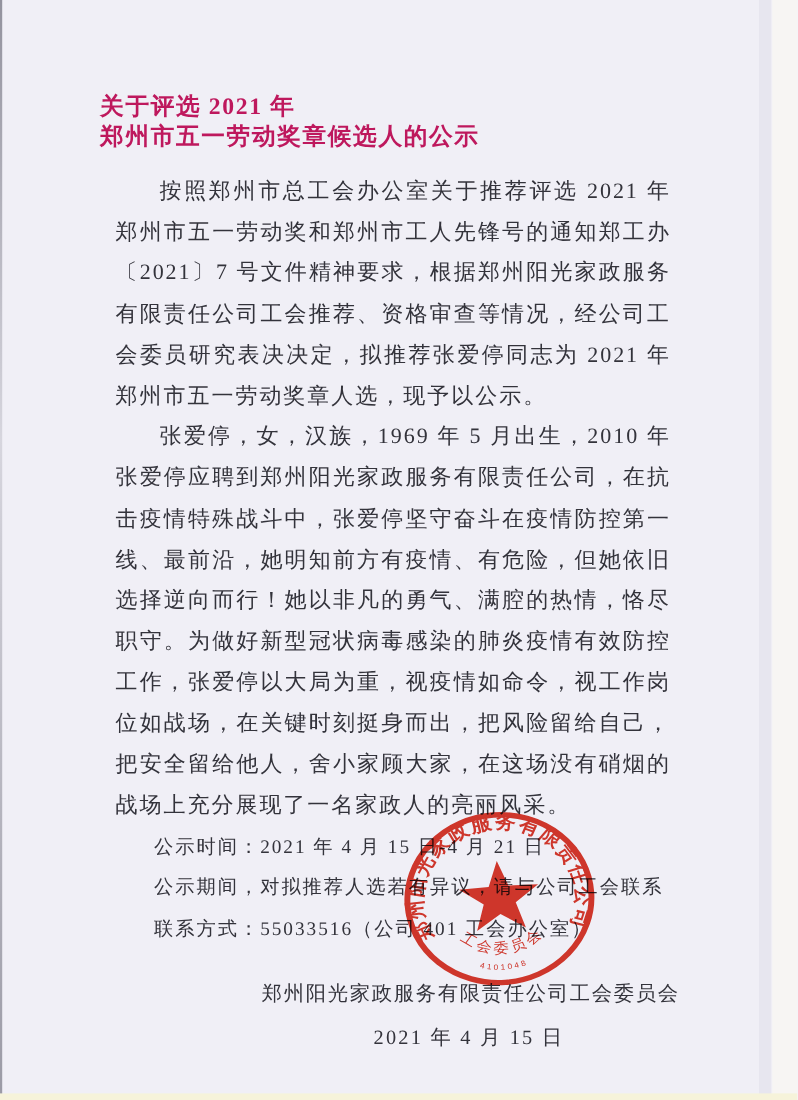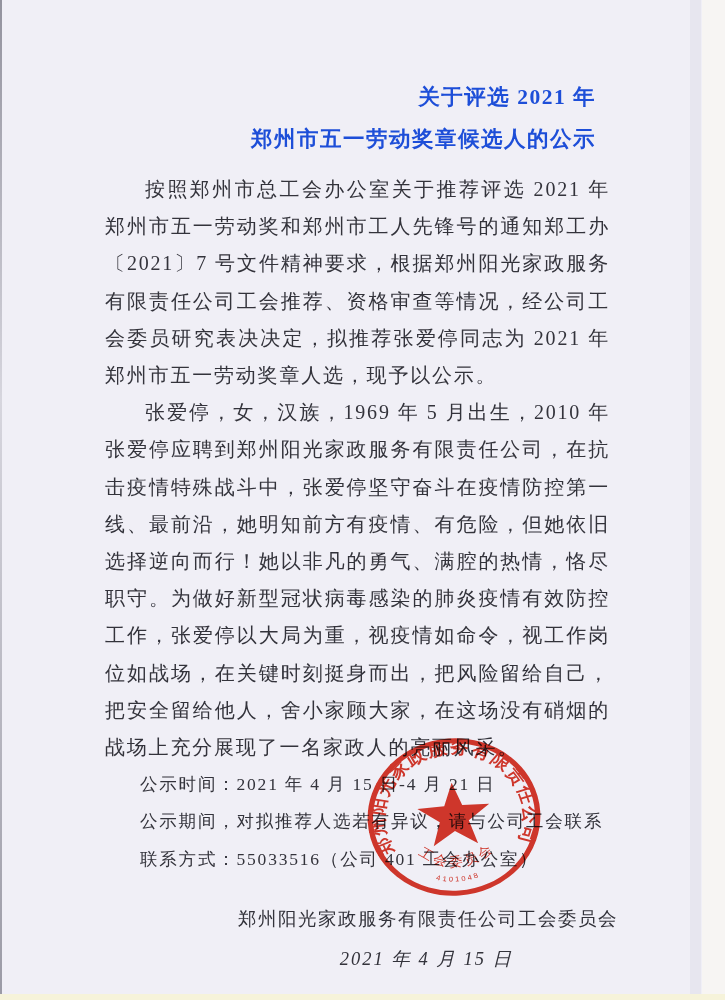--- a/index.html
+++ b/index.html
@@ -37,31 +37,31 @@
     background: #f6f3da;
   }
   .content {
     position: absolute;
     left: 105px;
     top: 0;
     width: 505px;
     color: #33333b;
   }
   .title {
-    text-align: right;
+    text-align: left;
     font-weight: bold;
     font-size: 21.5px;
     line-height: 27px;
     letter-spacing: 1.5px;
-    color: #1d4ed8;
+    color: #be185d;
     margin: 0;
     transform: translateX(-14px);
   }
   .title-1 { margin-top: 84px; }
-  .title-2 { margin-top: 15px; }
+  .title-2 { }
   .body-text {
     font-size: 20px;
     letter-spacing: 1.8px;
     line-height: 37.2px;
     text-align: justify;
     text-indent: 2em;
     margin: 0;
   }
   .first-para { margin-top: 18px; }
   .info-line {
@@ -79,21 +79,20 @@
     margin: 26px -8px 0 0;
     line-height: 30px;
   }
   .signature-date {
     font-size: 18.5px;
     letter-spacing: 2px;
     text-align: right;
     padding-right: 97px;
     margin-top: 10px;
     line-height: 30px;
-    font-style: italic;
   }
   .seal {
     position: absolute;
     left: 364px;
     top: 735px;
     width: 180px;
     height: 164px;
     mix-blend-mode: multiply;
     opacity: .92;
     transform: rotate(-4deg);

